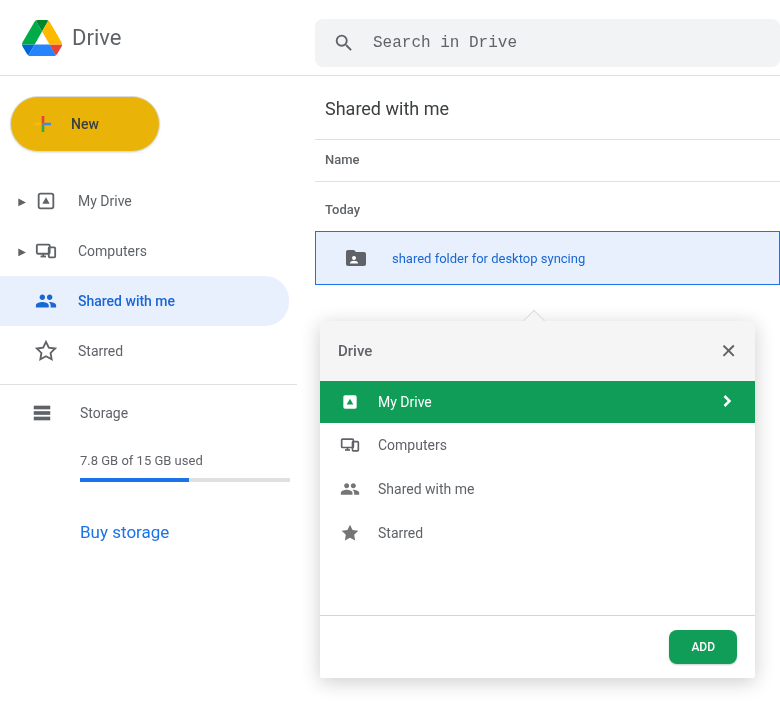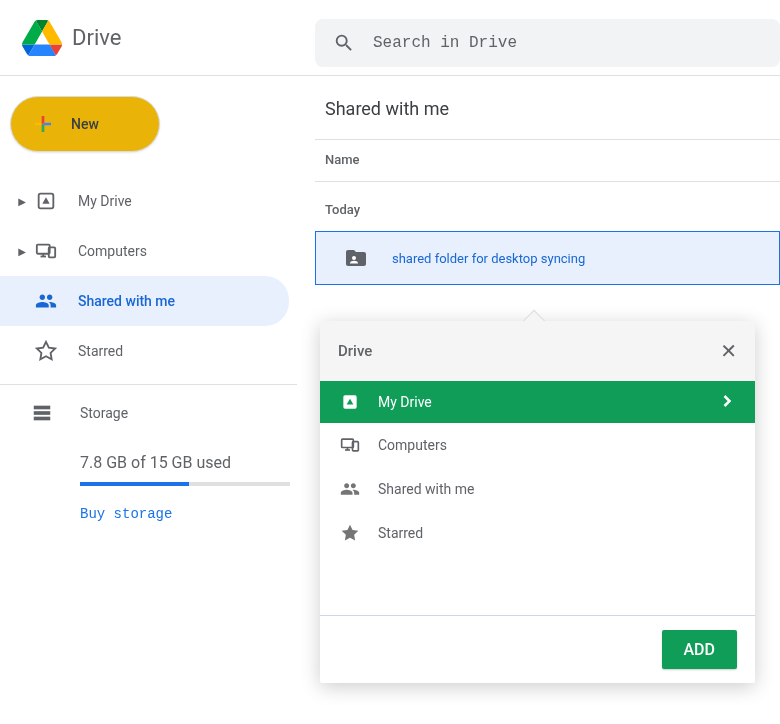--- a/index.html
+++ b/index.html
@@ -28,24 +28,24 @@
     .nav-icon { width: 24px; height: 24px; display: flex; align-items: center; justify-content: center; margin-left: 4px; }
     .nav-label { margin-left: 20px; }
     .nav-item.indent .nav-icon { margin-left: 20px; }
 
     .divider { border: none; border-top: 1px solid #e0e0e0; margin: 8px 0; }
 
     .storage-section { padding-left: 30px; padding-top: 8px; }
     .storage-row { display: flex; align-items: center; }
     .storage-icon { width: 24px; height: 24px; display: flex; align-items: center; justify-content: center; }
     .storage-label { font-size: 14px; color: #5f6368; margin-left: 26px; }
-    .storage-text { font-size: 16px; color: #5f6368; margin-left: 50px; margin-top: 28px; }
+    .storage-text { font-size: 13px; color: #5f6368; margin-left: 50px; margin-top: 28px; }
     .storage-bar { width: 210px; height: 4px; background: #e0e0e0; margin-left: 50px; margin-top: 10px; position: relative; }
     .storage-bar-fill { position: absolute; left: 0; top: 0; height: 100%; background: #1a73e8; }
-    .buy-link { font-size: 14px; color: #1a73e8; margin-left: 50px; margin-top: 20px; display: inline-block; cursor: pointer; font-family: Liberation Mono, monospace; }
+    .buy-link { font-size: 17px; color: #1a73e8; margin-left: 50px; margin-top: 40px; display: inline-block; cursor: pointer; }
 
     
     .main { position: absolute; top: 76px; left: 315px; right: 0; }
     .page-title { font-size: 18px; color: #3c4043; padding: 22px 10px 20px; }
     .col-header { font-size: 13px; color: #5f6368; font-weight: 500; padding: 4px 10px 14px; border-top: 1px solid #e0e0e0; border-bottom: 1px solid #e0e0e0; padding-top: 12px; }
     .group-label { font-size: 13px; color: #5f6368; font-weight: 500; padding: 20px 10px 14px; }
     .file-row { display: flex; align-items: center; height: 54px; padding-left: 28px; border: 1px solid #1a73e8; background: #e8f0fe; cursor: pointer; }
     .file-icon { width: 24px; height: 24px; }
     .file-name { font-size: 13px; color: #1967d2; margin-left: 24px; }
 
@@ -55,21 +55,21 @@
     .popup-header { height: 60px; background: #f5f5f5; display: flex; align-items: center; padding: 0 18px; justify-content: space-between; border-radius: 2px 2px 0 0; position: relative; }
     .popup-title { font-size: 15px; font-weight: 500; color: #5f6368; }
     .popup-close { color: #5f6368; font-size: 20px; cursor: pointer; }
     .popup-list { list-style: none; }
     .popup-item { display: flex; align-items: center; height: 44px; padding: 0 18px; cursor: pointer; color: #5f6368; font-size: 14px; }
     .popup-item.sel { background: #0f9d58; color: #fff; height: 42px; }
     .popup-item-icon { width: 24px; height: 24px; display: flex; align-items: center; justify-content: center; }
     .popup-item-label { margin-left: 16px; flex: 1; }
     .popup-item-chev { color: #fff; }
     .popup-footer { border-top: 1px solid #c7d7ee; padding: 14px 18px; display: flex; justify-content: flex-end; margin-top: 60px; }
-    .add-btn { background: #0f9d58; color: #fff; font-size: 16px; font-weight: 500; border: none; padding: 10px 22px; border-radius: 2px; cursor: pointer; box-shadow: 0 1px 2px rgba(0,0,0,0.2); }
+    .add-btn { background: #0f9d58; color: #fff; font-size: 12px; font-weight: 500; border: none; padding: 10px 22px; border-radius: 8px; cursor: pointer; box-shadow: 0 1px 2px rgba(0,0,0,0.2); }
   </style>
 </head>
 <body>
 
 <div class="header">
   <div class="logo-area">
     <svg class="logo" viewBox="0 0 87 78">
       <path d="M6.6 66.85l3.85 6.65c.8 1.4 1.95 2.5 3.3 3.3L27.5 53H0c0 1.55.4 3.1 1.2 4.5z" fill="#0066da"></path>
       <path d="M43.65 25L29.9 1.2c-1.35.8-2.5 1.9-3.3 3.3l-25.4 44a9.06 9.06 0 00-1.2 4.5h27.5z" fill="#00ac47"></path>
       <path d="M73.55 76.8c1.35-.8 2.5-1.9 3.3-3.3l1.6-2.75L86.1 57.5c.8-1.4 1.2-2.95 1.2-4.5h-27.5l5.85 11.5z" fill="#ea4335"></path>

